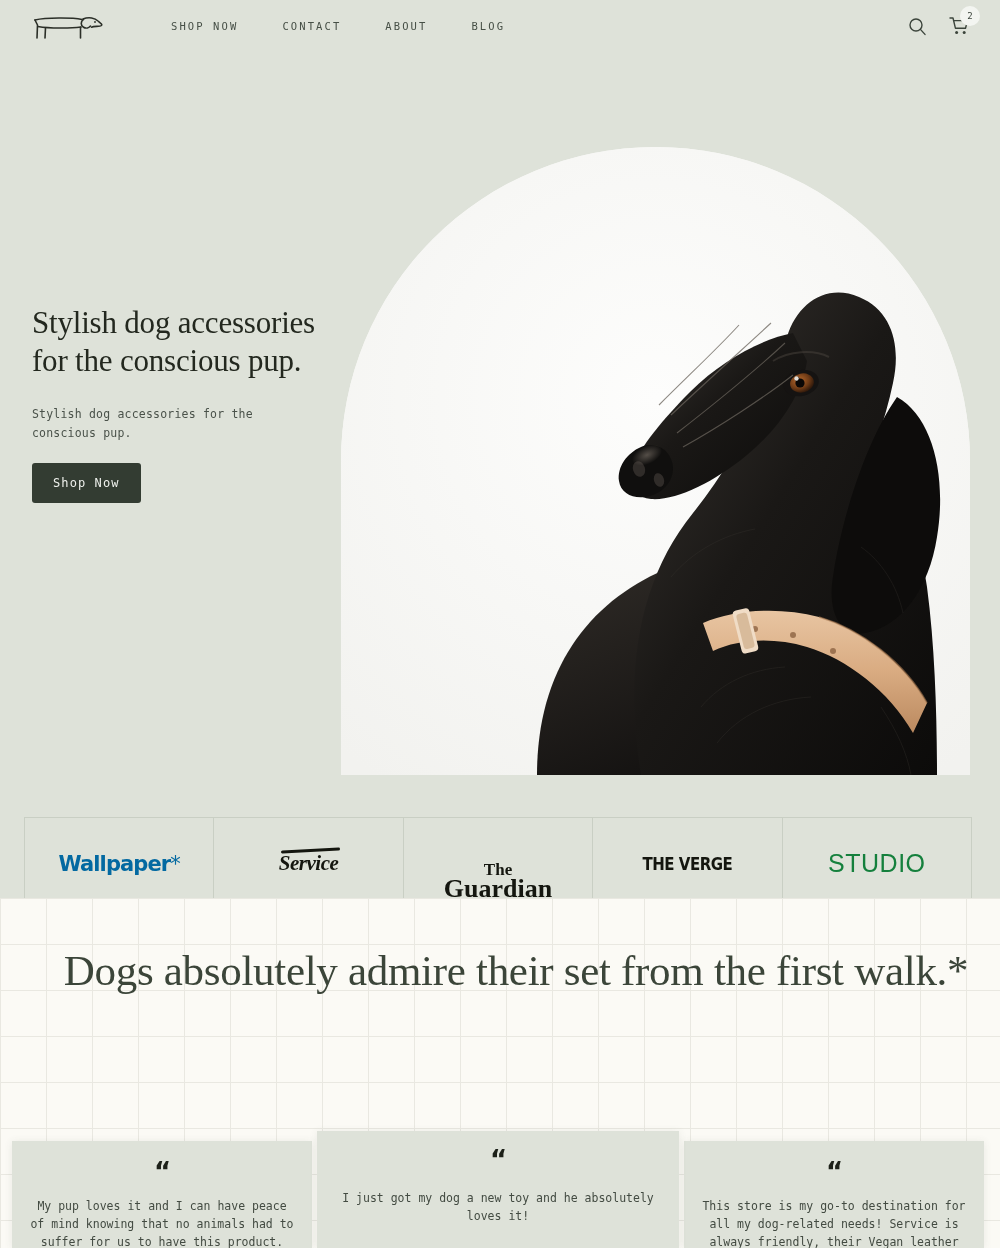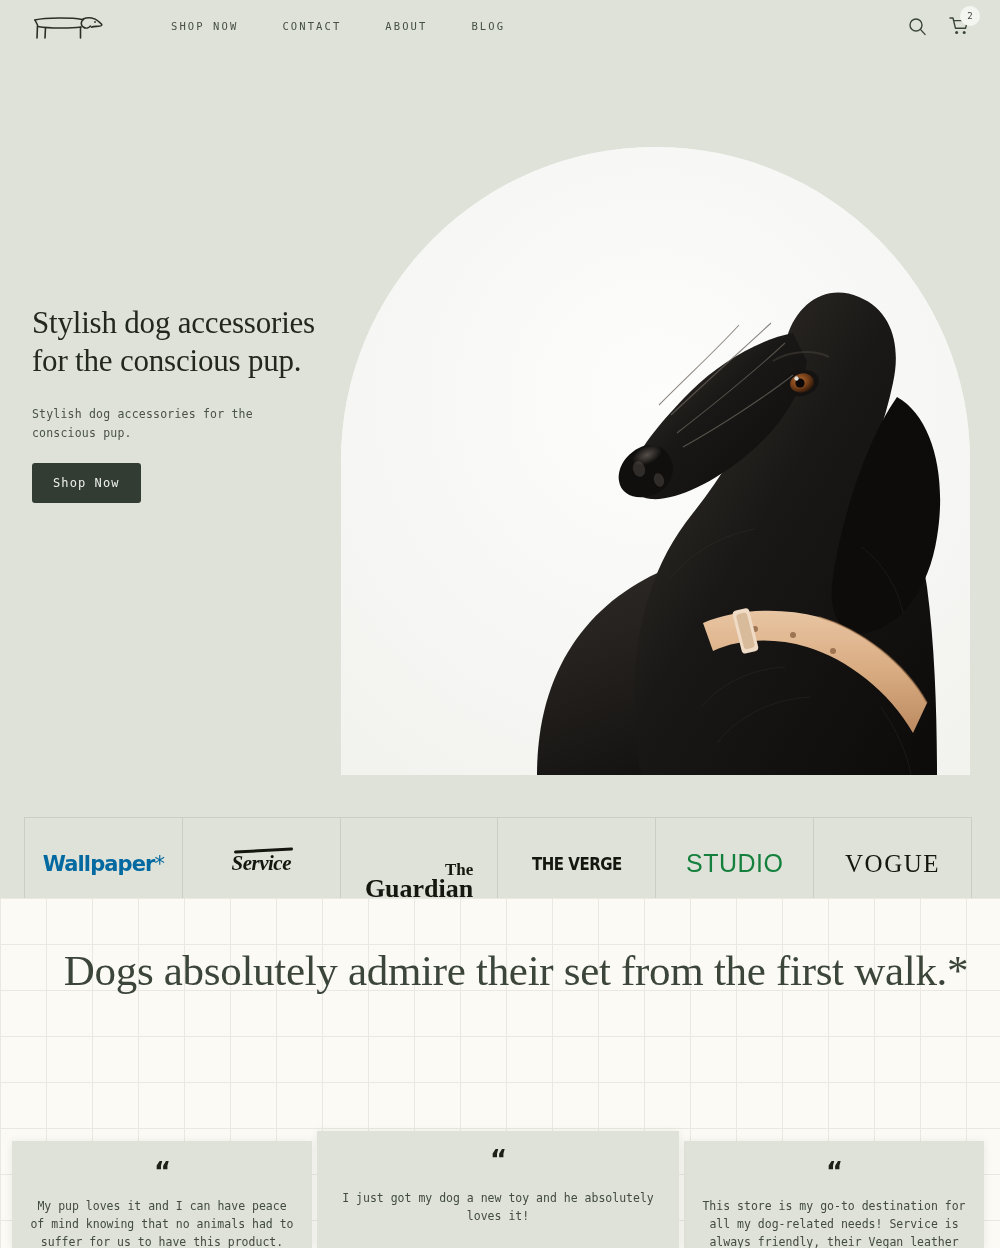--- a/index.html
+++ b/index.html
@@ -130,21 +130,21 @@
     position:relative;
   }
   .brand-variety::after{
     content:""; position:absolute; left:2px; right:-2px; top:-2px;
     height:3px; background:#14160f;
     transform:skewY(-3deg); border-radius:2px;
   }
   .brand-guardian{
     font-family:"Liberation Serif", serif;
     font-weight:bold; color:#14160f;
-    line-height:0.88; text-align:right; font-size:17px;margin-top:36px;
+    line-height:0.88; text-align:center; font-size:17px;margin-top:36px;
   }
   .brand-guardian .lg{ font-size:26px; display:block; }
   .brand-verge{
     font-family:"DejaVu Sans", sans-serif;
     font-weight:bold; font-size:15px; color:#14160f;
     letter-spacing:-0.5px; transform:scaleY(1.15);
   }
   .brand-studio{
     font-family:"Liberation Sans", sans-serif;
     font-size:25px; color:#15803d; letter-spacing:0.5px;
@@ -367,23 +367,20 @@
         <span>The</span>
         <span class="lg">Guardian</span>
       </span>
     </div>
     <div class="brand-cell">
       <span class="brand-verge">THE VERGE</span>
     </div>
     <div class="brand-cell">
       <span class="brand-studio">STUDIO</span>
     </div>
-    <div class="brand-cell">
-      <span class="brand-vogue">VOGUE</span>
-    </div>
   </div>
 </section>
 
 <section class="testimonials">
   <h2 class="testi-head">Dogs absolutely admire their set from the first walk.*</h2>
 
   <div class="cards">
     <div class="card card-left">
       <div class="quote-mark">“</div>
       <div class="quote-text">My pup loves it and I can have peace of mind knowing that no animals had to suffer for us to have this product. Highly</div>

